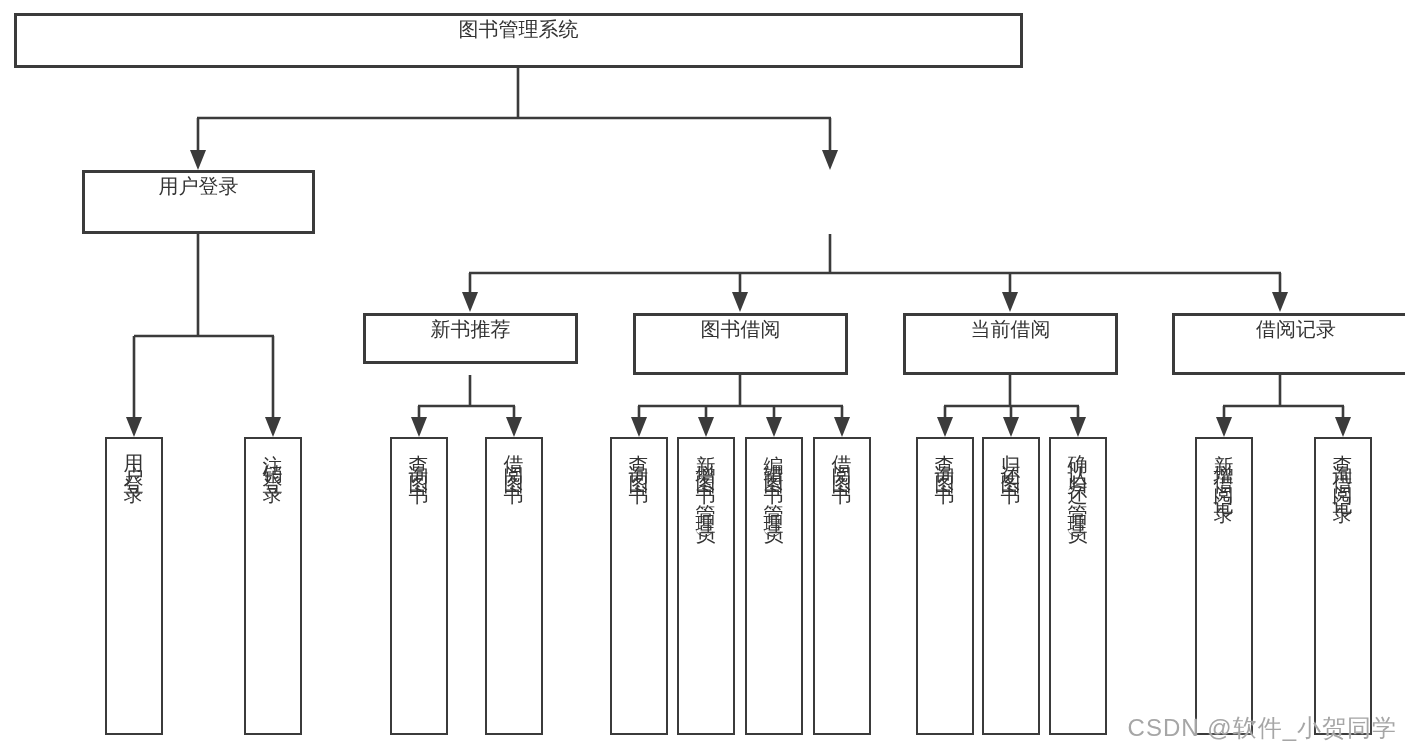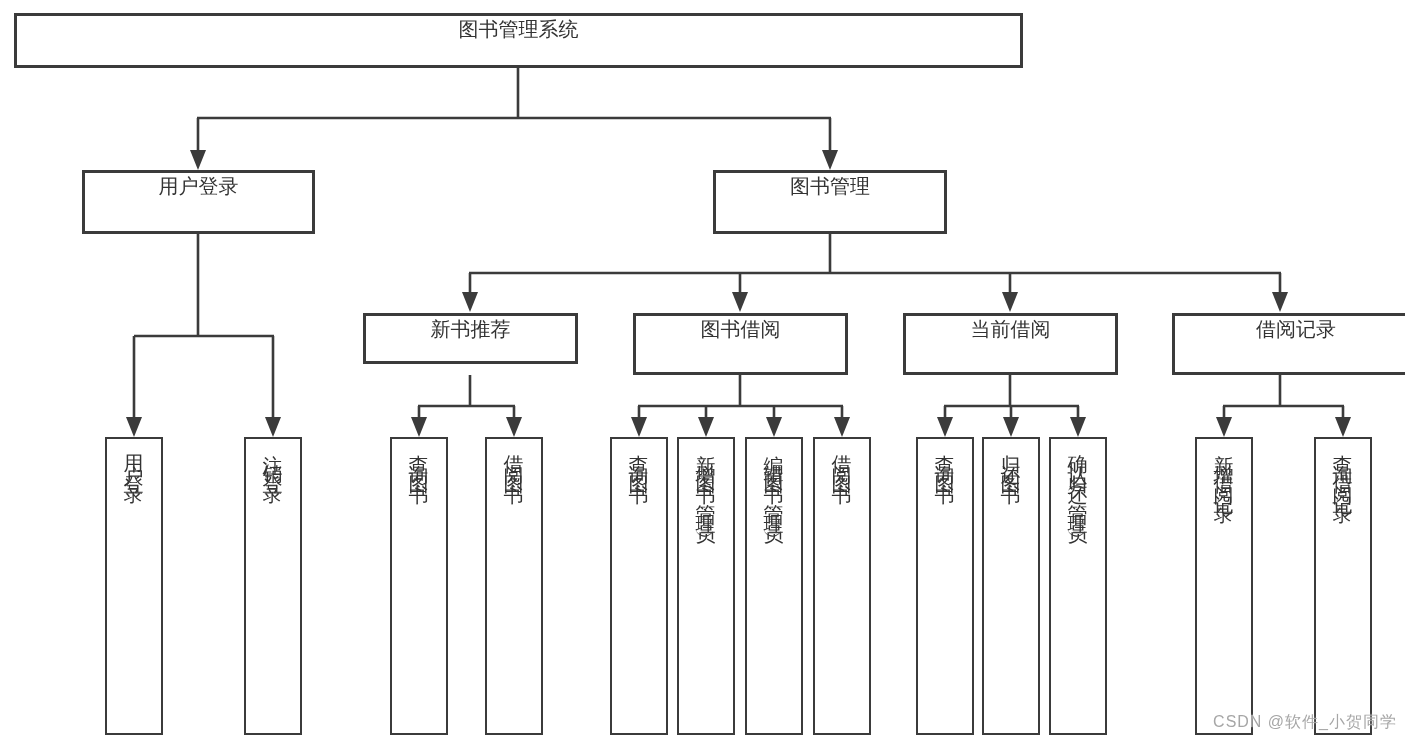--- a/index.html
+++ b/index.html
@@ -33,21 +33,21 @@
   .box.v span{
     writing-mode:vertical-rl;
     text-orientation:mixed;
     letter-spacing:10px;
     line-height:1.1;
     white-space:nowrap;
   }
   .watermark{
     position:absolute;
     right:8px;top:712px;
-    font-size:16px;
+    font-size:24px;
     color:var(--watermark);
     text-shadow:0 0 2px rgba(255,255,255,.9);
     letter-spacing:1px;
     z-index:5;
   }
 </style>
 </head>
 <body>
 
 <div class="canvas">
@@ -87,23 +87,20 @@
     <polygon points="1216,417 1232,417 1224,437"></polygon>
     <polygon points="1335,417 1351,417 1343,437"></polygon>
   </svg>
 
   <div class="box h" style="left:14px;top:13px;width:1009px;height:55px">
     <span>图书管理系统</span>
   </div>
 
   <div class="box h" style="left:82px;top:170px;width:233px;height:64px">
     <span>用户登录</span>
-  </div>
-  <div class="box h" style="left:713px;top:170px;width:234px;height:64px">
-    <span>图书管理</span>
   </div>
 
   <div class="box h" style="left:363px;top:313px;width:215px;height:51px">
     <span>新书推荐</span>
   </div>
   <div class="box h" style="left:633px;top:313px;width:215px;height:62px">
     <span>图书借阅</span>
   </div>
   <div class="box h" style="left:903px;top:313px;width:215px;height:62px">
     <span>当前借阅</span>

